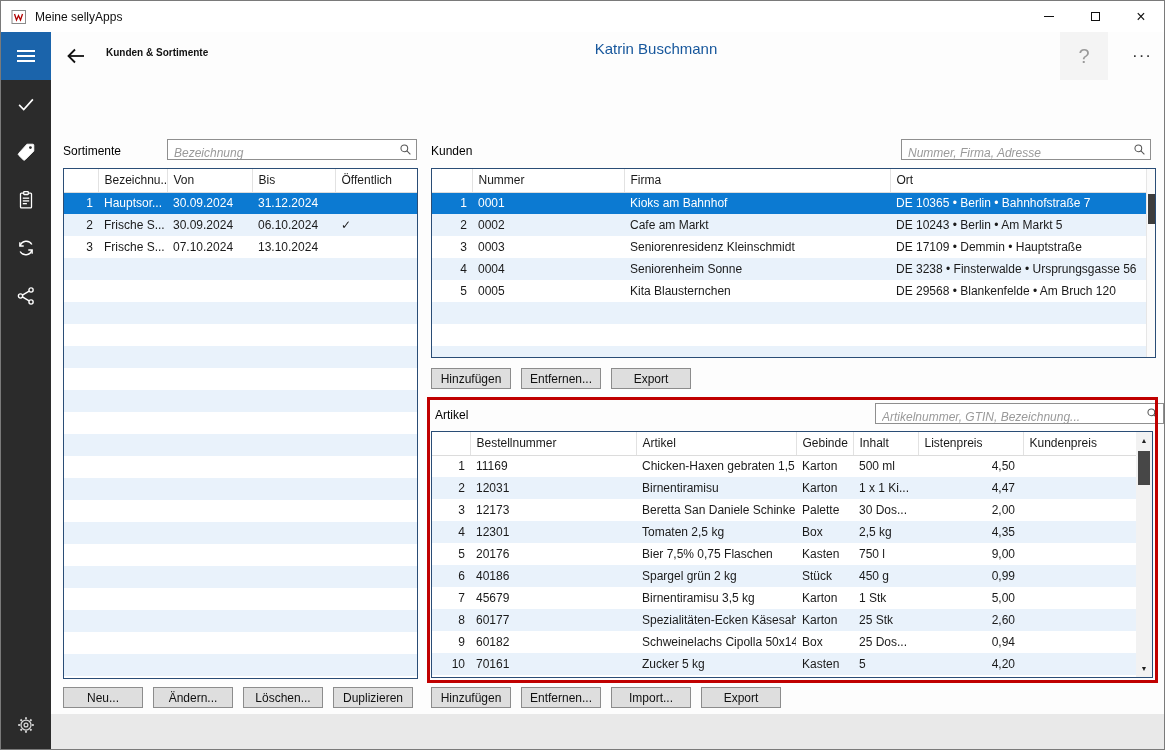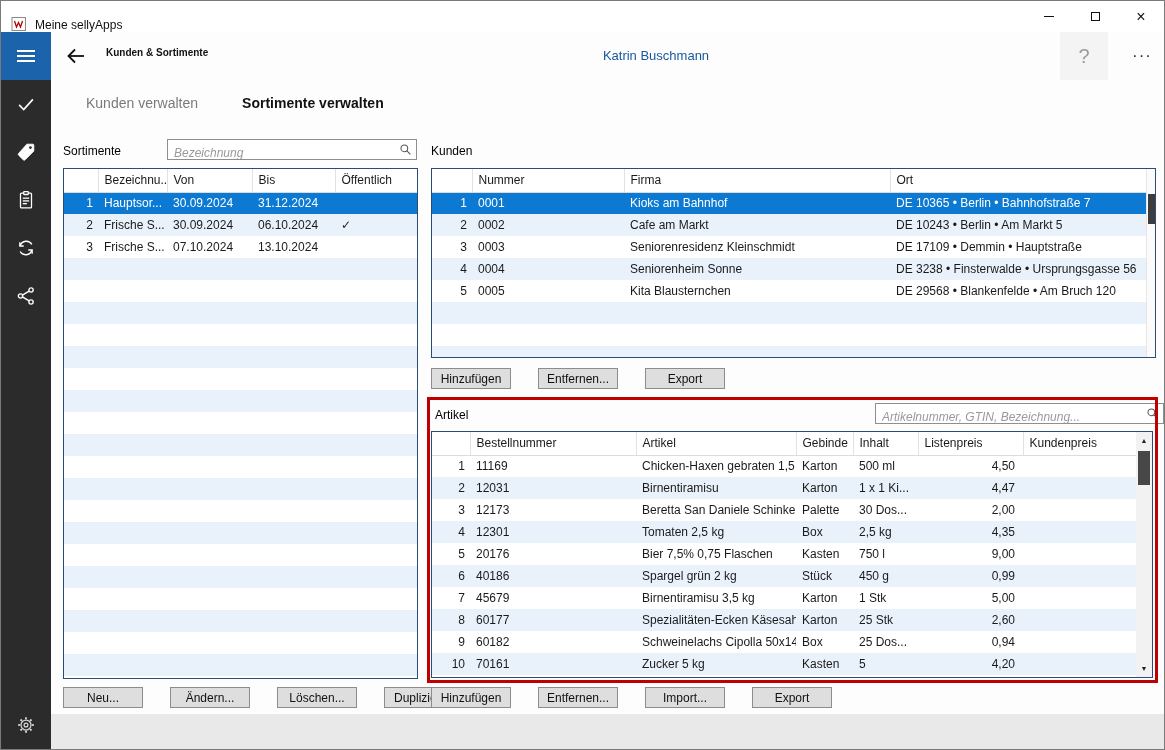--- a/index.html
+++ b/index.html
@@ -1,41 +1,41 @@
 <!DOCTYPE html>
 <html style="--accent: #1b64ab; --selection: #0c7ad2; --stripe: #e9f2fb; --sidebar: #2b2b2b; --grid-border: #2a4d76; --annotation: #c00000; --blue: #17579c;"><head>
 <meta charset="utf-8">
 <style>
   *{margin:0;padding:0;box-sizing:border-box}
   html,body{width:1165px;height:750px}
   body{font-family:"Liberation Sans","DejaVu Sans",sans-serif;background:#fff;overflow:hidden}
   #app{position:relative;width:1165px;height:750px;background:#fdfdfd;border:1px solid #7a7a7a;overflow:hidden}
 
   
-  .titlebar{position:absolute;left:0;top:0;width:100%;height:31px;background:#fff;display:flex;align-items:flex-end}
+  .titlebar{position:absolute;left:0;top:0;width:100%;height:31px;background:#fff;display:flex;align-items:center}
   .app-icon{margin-left:10px}
   .wtitle{font-size:12px;margin-left:8px;color:#111}
   .wctrls{position:absolute;right:0;top:0;height:31px;display:flex}
   .wbtn{width:46px;height:31px;display:flex;align-items:center;justify-content:center;color:#111;font-size:16px}
   .min-glyph{width:10px;height:1px;background:#111;display:block}
   .max-glyph{width:9px;height:9px;border:1px solid #111;display:block}
 
   
   .menu-btn{position:absolute;left:0;top:31px;width:50px;height:48px;background:var(--accent);display:flex;align-items:center;justify-content:center;cursor:pointer}
   .hamburger span{display:block;width:18px;height:2px;background:#fff;margin:3px 0}
   .sidebar{position:absolute;left:0;top:79px;width:50px;height:671px;background:var(--sidebar)}
   .side-item{width:50px;height:48px;display:flex;align-items:center;justify-content:center;cursor:pointer}
   .side-item.gear{position:absolute;left:0;bottom:2px}
 
   
   .back-btn{position:absolute;left:62px;top:42px;width:26px;height:26px;display:flex;align-items:center;justify-content:center;cursor:pointer}
   .page-title{position:absolute;left:105px;top:46px;font-size:10px;font-weight:bold;color:#111}
   .tenant{position:absolute;left:540px;top:37px;width:230px;text-align:center}
   .tenant-title{font-size:17px;color:var(--blue)}
-  .tenant-user{font-size:13px;color:var(--blue);margin-top:10px}
+  .tenant-user{font-size:15px;color:var(--blue);margin-top:2px}
   .help-btn{position:absolute;left:1059px;top:31px;width:48px;height:48px;background:#f4f4f4;display:flex;align-items:center;justify-content:center;font-size:20px;color:#9a9a9a;cursor:pointer}
   .more-btn{position:absolute;left:1117px;top:31px;width:48px;height:48px;display:flex;align-items:center;justify-content:center;font-size:17px;color:#333;letter-spacing:1px;cursor:pointer}
 
   
   .tabs{position:absolute;left:85px;top:79px;height:46px;display:flex;align-items:center;gap:44px}
   .tab{font-size:14px;color:#7a7a7a;cursor:pointer;white-space:nowrap}
   .tab.active{color:#111;font-weight:bold}
 
   
   .plabel{position:absolute;font-size:12px;color:#000000}
@@ -73,21 +73,21 @@
   .vscroll{position:absolute;top:0;right:0;bottom:0}
   .vs-thin{width:9px;background:#fbfbfb;border-left:1px solid #e6e6e6}
   .vs-thin .thumb{position:absolute;left:1px;top:25px;width:7px;height:30px;background:#3d3d3d}
   .vs-full{width:16px;background:#f2f2f2}
   .sarrow{position:absolute;left:0;width:16px;height:15px;display:flex;align-items:center;justify-content:center;font-size:7px;color:#222;cursor:pointer}
   .sarrow.up{top:1px}
   .sarrow.down{bottom:1px}
   .vs-full .thumb{position:absolute;left:2px;top:19px;width:12px;height:34px;background:#474747}
 
   
-  .btnrow{position:absolute;display:flex;gap:27px}
+  .btnrow{position:absolute;display:flex;gap:10px}
   .btnrow button{width:80px;height:21px;background:#dedede;border:1px solid #8c8c8c;font-size:12px;font-family:inherit;color:#111;cursor:pointer}
   .btns-sortimente{left:62px;top:686px}
   .btns-kunden{left:430px;top:367px}
   .btns-artikel{left:430px;top:686px}
 
   
   .annotation{position:absolute;left:426px;top:396px;width:731px;height:286px;border:3px solid var(--annotation);pointer-events:none;z-index:10}
   .footer{position:absolute;left:50px;top:713px;width:1115px;height:37px;background:#e9e9e9}
 </style>
 </head>
@@ -182,24 +182,20 @@
         <polyline points="11,5.5 4.5,12 11,18.5"></polyline>
     </svg>
   </div>
   <div class="page-title">Kunden &amp; Sortimente</div>
   <div class="tenant">
     <div class="tenant-user">Katrin Buschmann</div>
   </div>
   <div class="help-btn">?</div>
   <div class="more-btn">···</div>
 
-  <div class="tabs">
-    <div class="tab">Kunden verwalten</div>
-    <div class="tab active">Sortimente verwalten</div>
-  </div>
 
   <div class="plabel lab-sortimente">Sortimente</div>
   <div class="search srch-sortimente">
     <input placeholder="Bezeichnung" style="">
     <svg class="mag" width="13" height="13" viewBox="0 0 20 20" fill="none" stroke="#555" stroke-width="1.6">
         <circle cx="8.2" cy="8.2" r="5.2"></circle>
         <line x1="12.2" y1="12.2" x2="17.5" y2="17.5"></line>
       </svg>
   </div>
   <div class="tablewrap wrap-sortimente">
@@ -386,20 +382,27 @@
     </table>
   </div>
   <div class="btnrow btns-sortimente">
     <button>Neu...</button>
     <button>Ändern...</button>
     <button>Löschen...</button>
     <button>Duplizieren</button>
   </div>
 
   <div class="plabel lab-kunden">Kunden</div>
+  <div class="search srch-kunden">
+    <input placeholder="Nummer, Firma, Adresse" style="">
+    <svg class="mag" width="13" height="13" viewBox="0 0 20 20" fill="none" stroke="#555" stroke-width="1.6">
+        <circle cx="8.2" cy="8.2" r="5.2"></circle>
+        <line x1="12.2" y1="12.2" x2="17.5" y2="17.5"></line>
+      </svg>
+  </div>
   <div class="tablewrap wrap-kunden">
     <table class="grid t-kunden">
       <colgroup>
           <col style="width:40px">
           <col style="width:152px">
           <col style="width:266px">
           <col style="width:256px">
         </colgroup>
       <thead>
           <tr>

